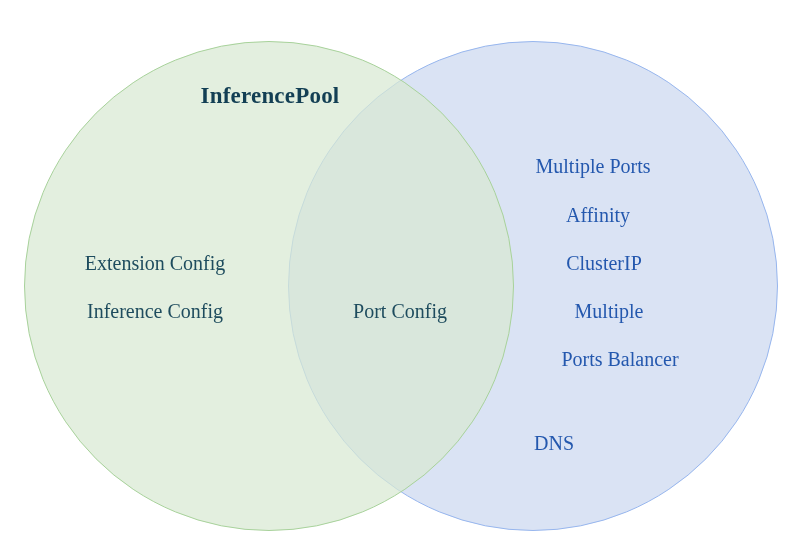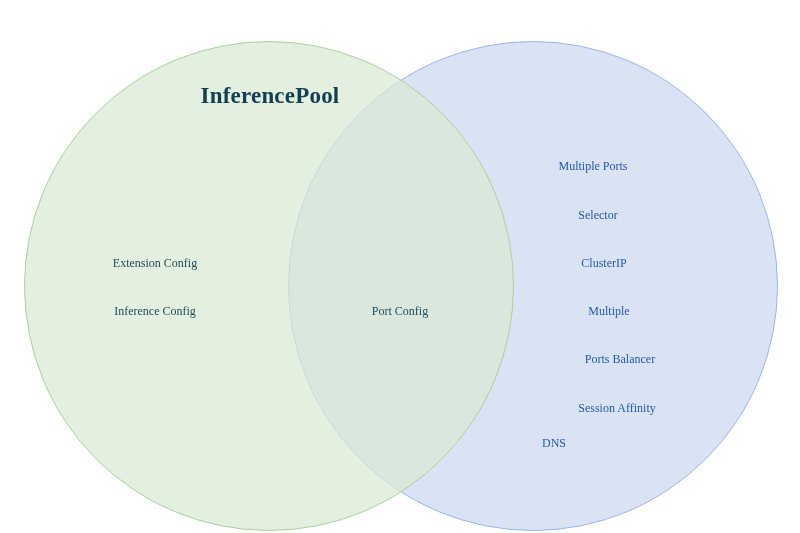--- a/index.html
+++ b/index.html
@@ -33,21 +33,21 @@
     left: 24px;
     top: 20px;
     
     background: rgba(216, 233, 211, 0.72);
     border: 1px solid var(--left-border, #a8d29b);
   }
   .label {
     position: absolute;
     transform: translate(-50%, -50%);
     white-space: nowrap;
-    font-size: 12px;
+    font-size: 20px;
     line-height: 1;
   }
   .title {
     font-size: 23px;
     font-weight: 700;
     letter-spacing: 0.2px;
   }
   .left-text   { color: var(--left-item-color, #1e4c5e); }
   .left-title  { color: var(--left-title-color, #133f54); }
   .right-text  { color: var(--right-item-color, #2458ae); }
@@ -77,20 +77,19 @@
   <div class="circle inferencepool"></div>
 
   <div class="label title left-title pos-title-left">InferencePool</div>
 
   <div class="label left-text pos-l1">Inference Config</div>
   <div class="label left-text pos-l0">Extension Config</div>
 
   <div class="label left-text pos-m1">Port Config</div>
 
   <div class="label right-text pos-r0">Multiple Ports</div>
-  <div class="label right-text pos-r1">Selector</div>
+  <div class="label right-text pos-r1">Affinity</div>
   <div class="label right-text pos-r2">ClusterIP</div>
   <div class="label right-text pos-r3">Multiple</div>
   <div class="label right-text pos-r4">Ports Balancer</div>
-  <div class="label right-text pos-r5">Session Affinity</div>
   <div class="label right-text pos-r6">DNS</div>
 
 </div>
 
 </body></html>

